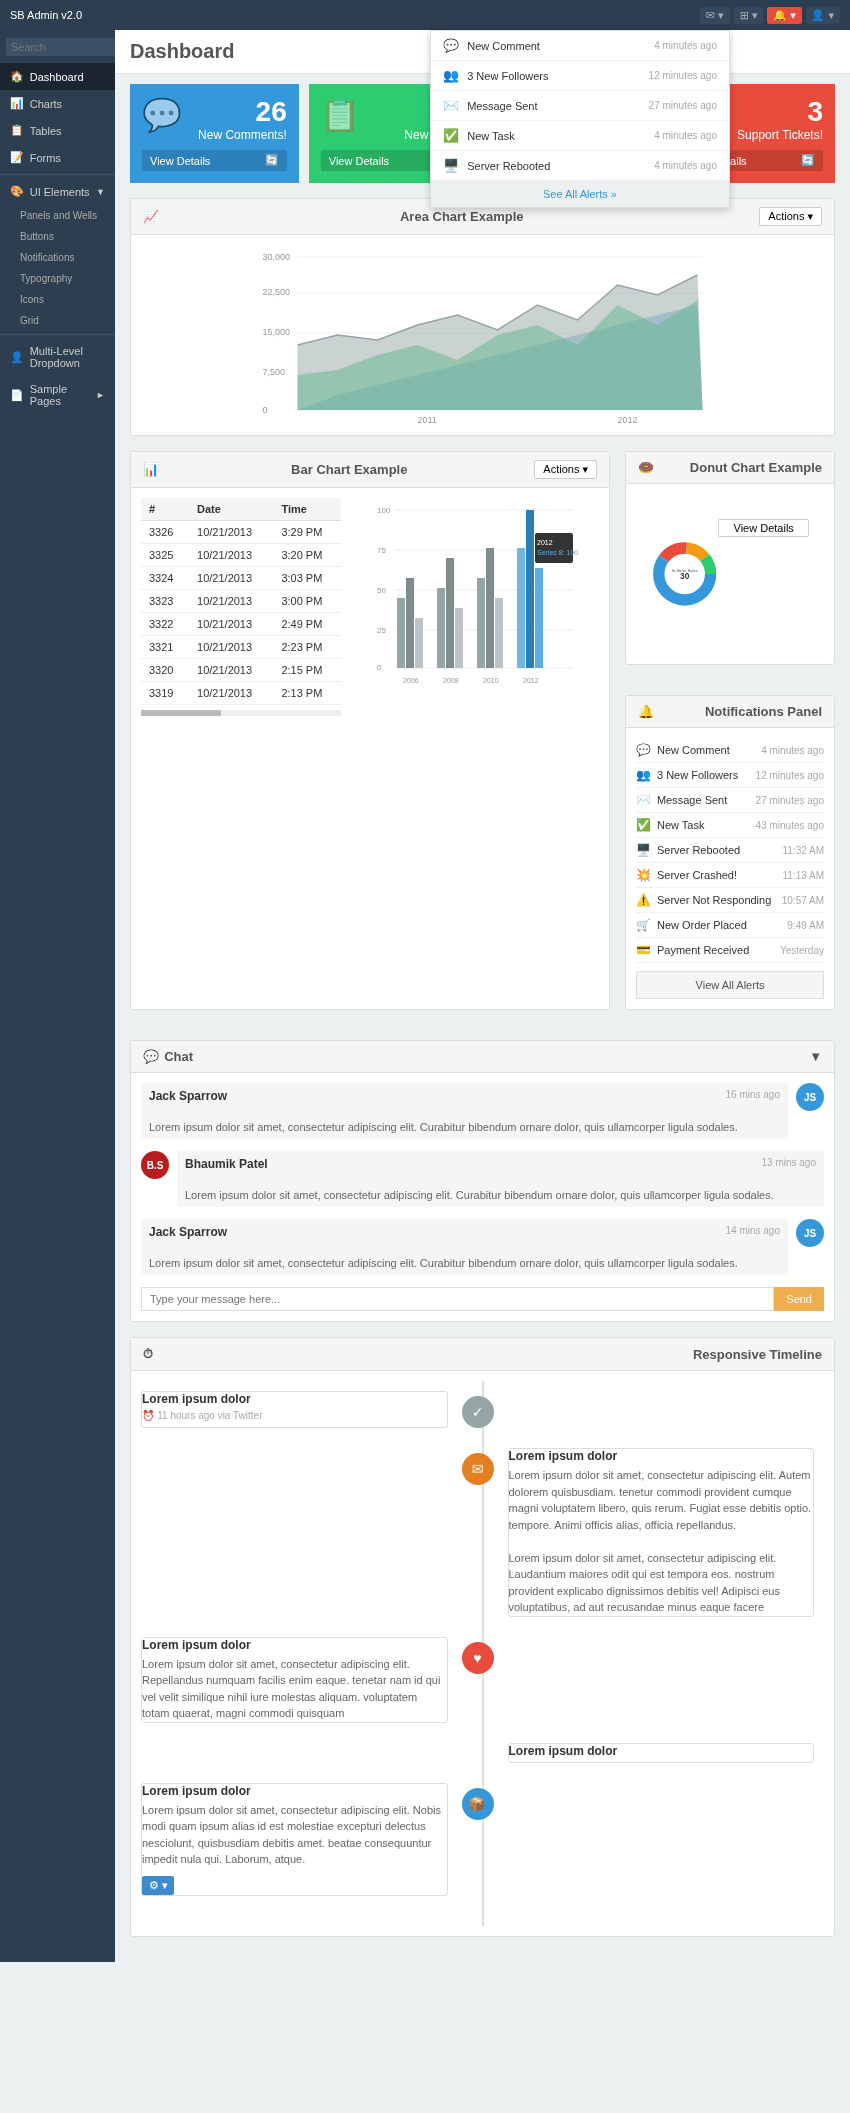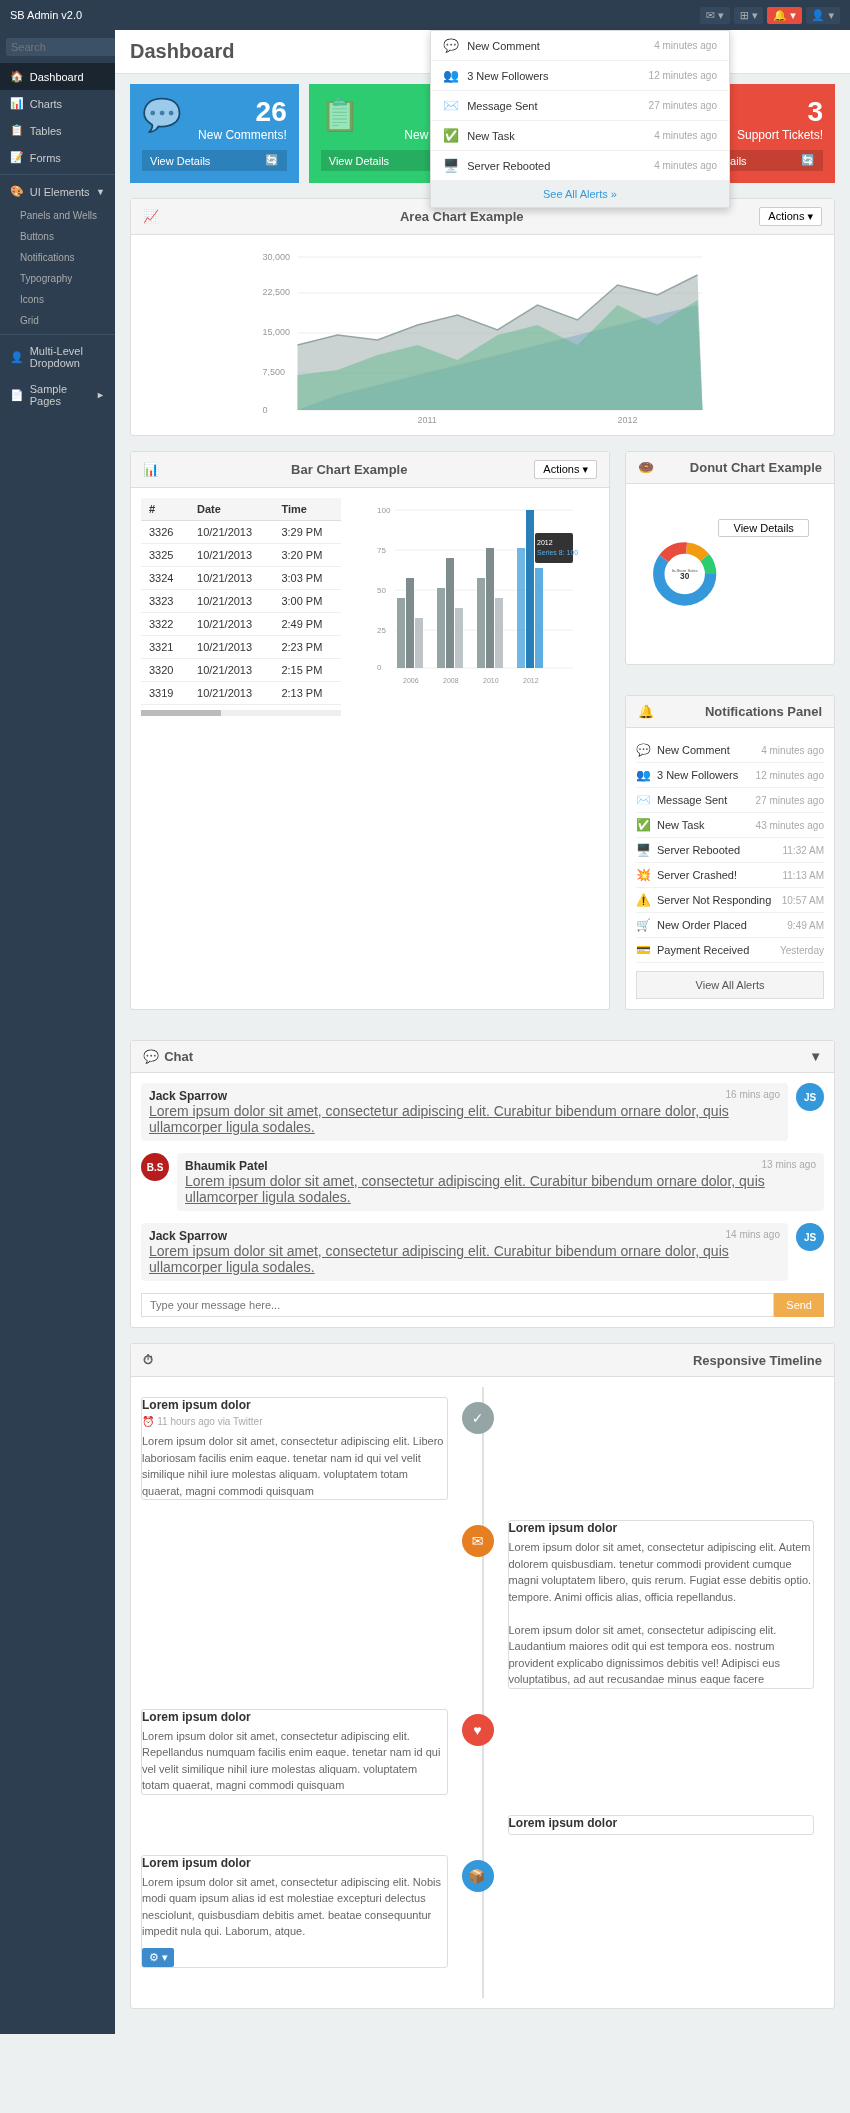--- a/index.html
+++ b/index.html
@@ -80,21 +80,21 @@
     .notif-panel { font-size: 11px; }
     .notif-panel-item { padding: 5px 0; border-bottom: 1px solid #f0f0f0; display: flex; align-items: center; gap: 6px; }
     .notif-panel-item .npi-icon { font-size: 12px; color: #888; }
     .notif-panel-item .npi-time { margin-left: auto; color: #aaa; font-size: 10px; }
     .view-all-btn { display: block; width: 100%; padding: 7px; text-align: center; background: #f5f5f5; border: 1px solid #ddd; cursor: pointer; color: #555; margin-top: 8px; font-size: 11px; }
     .chat-msg { display: flex; gap: 8px; margin-bottom: 12px; }
     .chat-avatar { width: 28px; height: 28px; border-radius: 50%; display: flex; align-items: center; justify-content: center; font-size: 10px; font-weight: bold; color: #fff; flex-shrink: 0; }
     .chat-bubble { background: #f5f5f5; border-radius: 4px; padding: 6px 8px; flex: 1; }
     .chat-name { font-weight: bold; color: #333; }
     .chat-time { color: #aaa; font-size: 10px; float: right; }
-    .chat-text { color: #666; margin-top: 0; font-size: 14px; text-decoration: underline; }
+    .chat-text { color: #666; margin-top: 18px; font-size: 11px; }
     .chat-input-row { display: flex; }
     .chat-input { flex: 1; padding: 5px 8px; border: 1px solid #ddd; font-size: 11px; }
     .chat-send-btn { background: #f0ad4e; color: #fff; border: none; padding: 5px 12px; cursor: pointer; font-size: 11px; }
 
     
     .timeline { position: relative; padding: 10px 0; }
     .timeline::before { content: ''; position: absolute; left: 50%; top: 0; bottom: 0; width: 2px; background: #e0e0e0; transform: translateX(-50%); }
     .tl-card { flex: 0 0 calc(50% - 30px); background: #fff; border: 1px solid #ddd; border-radius: 3px; font-size: 11px; }
     .tl-card h4 { font-size: 12px; font-weight: bold; color: #333; margin-bottom: 4px; }
     .tl-card .tl-meta { color: #aaa; font-size: 10px; margin-bottom: 6px; }
@@ -523,21 +523,20 @@
         <div class="panel-heading">
           <span>⏱</span>
           <span style="margin-left:6px;">Responsive Timeline</span>
         </div>
         <div class="panel-body">
           <div class="timeline" id="timeline-content">
               <div style="position: relative; display: flex; margin-bottom: 20px; align-items: flex-start;">
     <div class="tl-card" style="flex:0 0 calc(50% - 35px);">
       <h4>Lorem ipsum dolor</h4>
       <div class="tl-meta">⏰ 11 hours ago via Twitter</div>
-      <p>Lorem ipsum dolor sit amet, consectetur adipiscing elit. Libero laboriosam facilis enim eaque. tenetar nam id qui vel velit similique nihil iure molestas aliquam. voluptatem totam quaerat, magni commodi quisquam</p>
 
     </div>
 
     <div style="width:60px; display:flex; justify-content:center; padding-top:5px; z-index:1; flex-shrink:0;">
       <div style="width:32px;height:32px;border-radius:50%;background:#95a5a6;color:#fff;display:flex;align-items:center;justify-content:center;font-size:14px;">✓</div>
     </div>
   <div style="flex:0 0 calc(50% - 35px);"></div>
               </div>
               <div style="position: relative; display: flex; margin-bottom: 20px; align-items: flex-start;">
                 <div style="flex:0 0 calc(50% - 35px);"></div>

